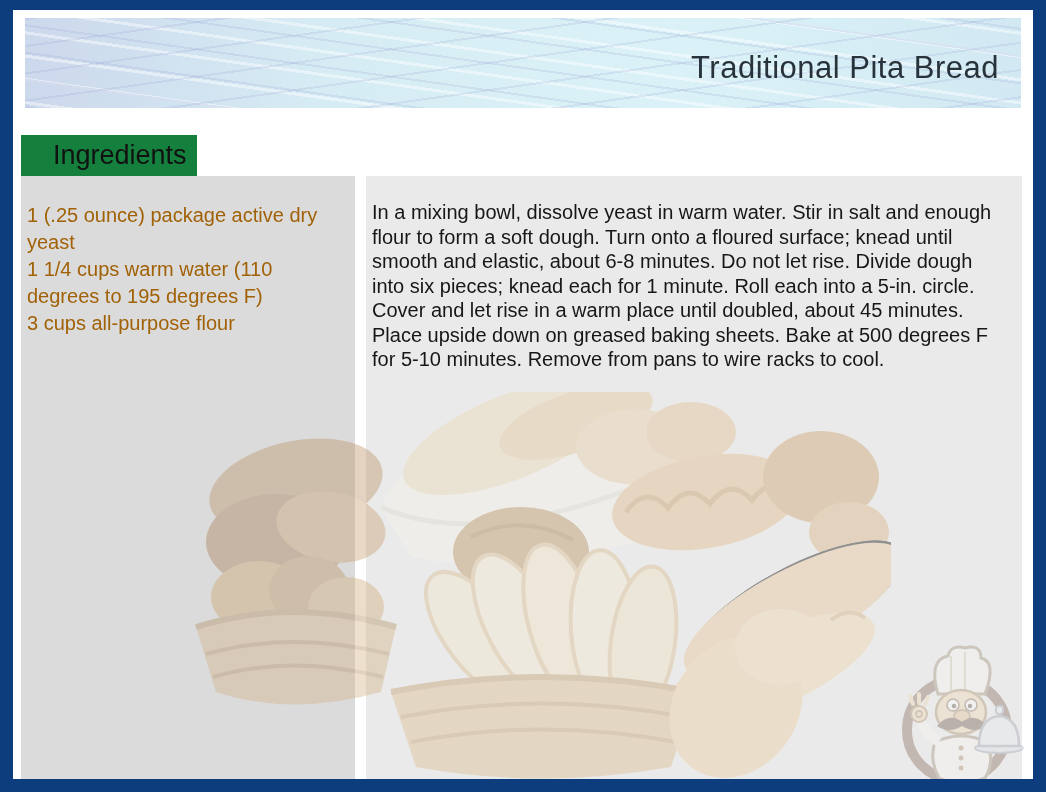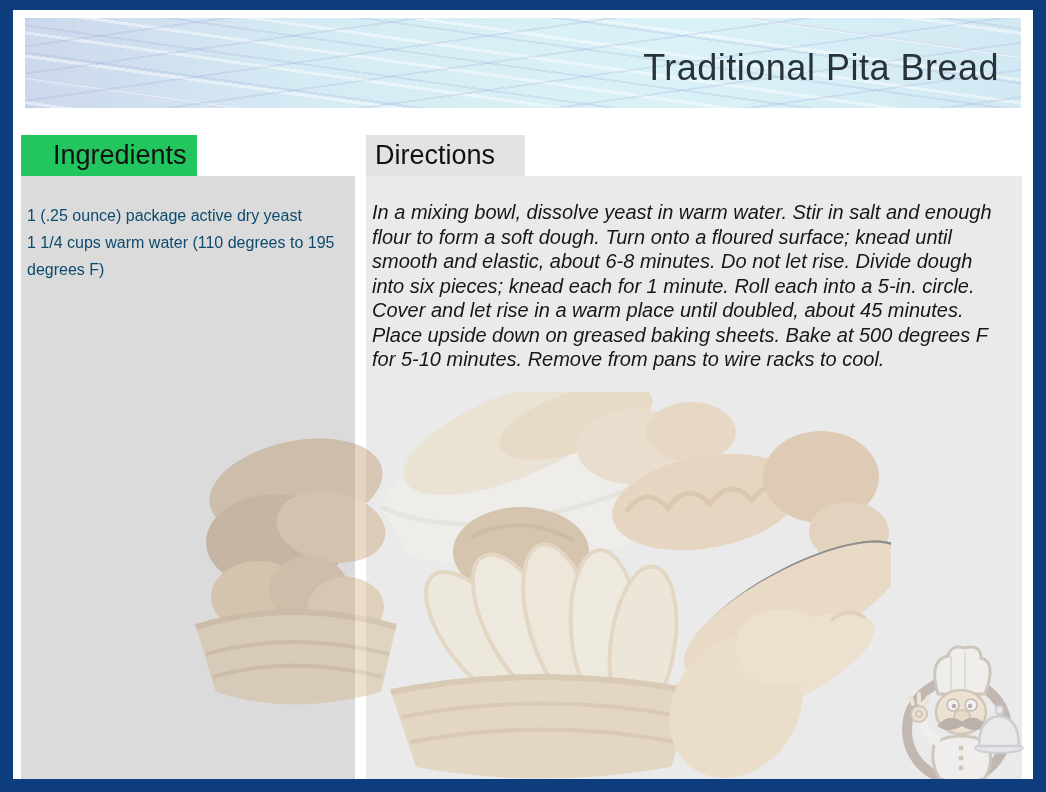--- a/index.html
+++ b/index.html
@@ -19,53 +19,52 @@
   .banner{
     position:absolute;left:12px;top:8px;width:996px;height:90px;
     background:
       repeating-linear-gradient(8deg,  rgba(150,160,210,0.20) 0 2px, rgba(255,255,255,0) 2px 27px),
       repeating-linear-gradient(172deg,rgba(150,160,210,0.20) 0 2px, rgba(255,255,255,0) 2px 27px),
       repeating-linear-gradient(8deg,  rgba(255,255,255,0.45) 4px 7px, rgba(255,255,255,0) 7px 27px),
       linear-gradient(90deg,#ccd8ec 0%,#d6ecf4 30%,#daf2f7 65%,#d2e9f3 100%);
     display:flex;align-items:center;justify-content:flex-end;
   }
   .banner .title{
-    font-size:36px;
+    font-size:31px;
     color:#28323a;
     letter-spacing:0.5px;
     padding-right:22px;
     padding-top:10px;
   }
   
   .hbox{
     position:absolute;top:125px;height:41px;
     display:flex;align-items:center;
     box-sizing:border-box;padding-left:9px;
   }
-  .hbox-ing{left:8px;width:176px;background:#22c55e;padding-left:32px;}
+  .hbox-ing{left:8px;width:176px;background:#15803d;padding-left:32px;}
   .hbox-dir{left:353px;width:159px;background:#e3e3e3;}
   .hbox h2{
     margin:0;font-size:27px;font-weight:400;color:#111111;
     white-space:nowrap;
   }
   
   .colbox{
     position:absolute;top:166px;height:612px;box-sizing:border-box;
   }
   .colbox-ing{
     left:8px;width:334px;background:#dbdbdb;
     padding:26px 18px 0 6px;
   }
   .colbox-dir{
     left:353px;width:656px;background:#eaeaea;
     padding:24px 14px 0 6px;
-    font-style:italic;
   }
   .ing-item{
-    font-size:16px;line-height:27px;color:#0c4a6e;
+    font-size:20px;line-height:27px;color:#a16207;
   }
   .dir-text{
     margin:0;font-size:20px;line-height:24.5px;color:#171717;
   }
   
   .bread-art{position:absolute;left:168px;top:382px;pointer-events:none;}
   .chef-art{position:absolute;left:880px;top:632px;pointer-events:none;}
 </style>
 </head>
 <body>
@@ -76,26 +75,24 @@
     <span class="title">Traditional Pita Bread</span>
   </div>
 
   <div class="hbox hbox-ing">
     <h2>Ingredients</h2>
   </div>
   <div class="colbox colbox-ing">
     <div>
         <div class="ing-item">1 (.25 ounce) package active dry yeast</div>
         <div class="ing-item">1 1/4 cups warm water (110 degrees to 195 degrees F)</div>
+        <div class="ing-item">3 cups all-purpose flour</div>
       </div>
   </div>
 
-  <div class="hbox hbox-dir">
-    <h2>Directions</h2>
-  </div>
   <div class="colbox colbox-dir">
     <p class="dir-text">In a mixing bowl, dissolve yeast in warm water. Stir in salt and enough flour to form a soft dough. Turn onto a floured surface; knead until smooth and elastic, about 6-8 minutes. Do not let rise. Divide dough into six pieces; knead each for 1 minute. Roll each into a 5-in. circle. Cover and let rise in a warm place until doubled, about 45 minutes. Place upside down on greased baking sheets. Bake at 500 degrees F for 5-10 minutes. Remove from pans to wire racks to cool.</p>
   </div>
 
   <svg class="bread-art" width="710" height="400" viewBox="0 0 710 400" xmlns="http://www.w3.org/2000/svg">
     <g opacity="0.38">
 
       <ellipse cx="115" cy="95" rx="88" ry="46" transform="rotate(-12 115 95)" fill="#b98d5e"></ellipse>
       <ellipse cx="95" cy="150" rx="70" ry="48" fill="#a67a4c"></ellipse>
       <ellipse cx="150" cy="135" rx="55" ry="35" transform="rotate(10 150 135)" fill="#c49a68"></ellipse>

